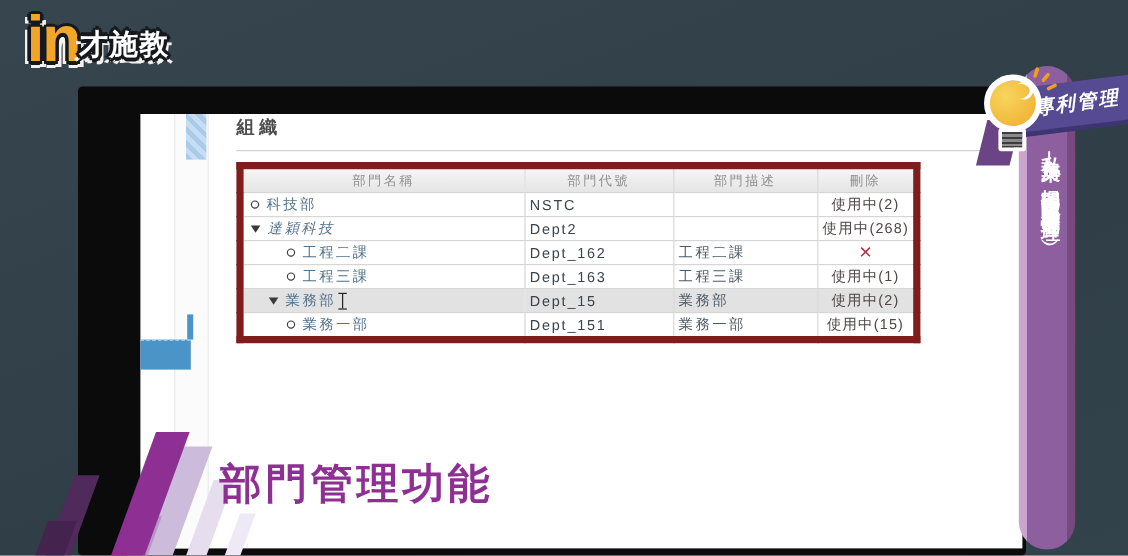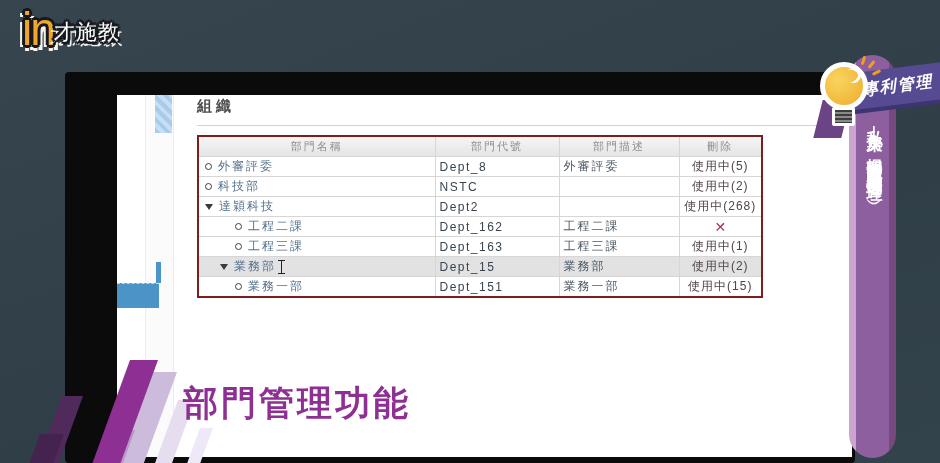--- a/index.html
+++ b/index.html
@@ -2,25 +2,25 @@
 <html><head>
 <meta charset="utf-8">
 <style>
   html,body{margin:0;padding:0;}
   body{width:940px;height:463px;font-family:"Liberation Sans","DejaVu Sans",sans-serif;}
   .stage{position:relative;width:940px;height:463px;overflow:hidden;
          background:linear-gradient(160deg,#36454e 0%,#2f3e47 60%,#33434b 100%);}
 
   
   .logo{position:absolute;left:22px;top:2px;z-index:40;white-space:nowrap;}
-  .logo-in{font-size:46px;font-weight:400;letter-spacing:-2px;color:#f0a62a;
+  .logo-in{font-size:54px;font-weight:700;letter-spacing:-2px;color:#f0a62a;
     text-shadow:-3px 0 0 #15181c,3px 0 0 #15181c,0 -3px 0 #15181c,0 3px 0 #15181c,
                 -2px -2px 0 #15181c,2px 2px 0 #15181c,-2px 2px 0 #15181c,2px -2px 0 #15181c,
                 -5px 2px 0 #f4f2ee,5px 5px 0 #f4f2ee,0 6px 0 #f4f2ee;}
-  .logo-rest{font-size:21px;font-weight:400;color:#ffffff;letter-spacing:1px;vertical-align:6px;
+  .logo-rest{font-size:24px;font-weight:700;color:#ffffff;letter-spacing:1px;vertical-align:6px;
     text-shadow:-3px 0 0 #15181c,3px 0 0 #15181c,0 -3px 0 #15181c,0 3px 0 #15181c,
                 -2px -2px 0 #15181c,2px 2px 0 #15181c,-2px 2px 0 #15181c,2px -2px 0 #15181c,
                 -4px 4px 0 #f4f2ee,4px 5px 0 #f4f2ee;}
 
   
   .screen{position:absolute;left:65px;top:72px;width:790px;height:391px;background:#0b0b0c;border-radius:4px;z-index:1;}
   .page{position:absolute;left:117px;top:95px;width:735px;height:362px;background:#ffffff;z-index:2;}
 
   .side-strip{position:absolute;left:28px;top:0;width:27px;height:362px;background:#fbfbfb;
               border-left:1px solid #ececec;border-right:1px solid #ececec;}
@@ -28,21 +28,21 @@
             background:repeating-linear-gradient(45deg,#a9cbea 0 4px,#c6ddf3 4px 8px);}
   .frag-bar{position:absolute;left:39px;top:167px;width:5px;height:21px;background:#4a94c8;}
   .frag-block{position:absolute;left:0;top:188px;width:42px;height:24px;background:#4a94c8;border-top:1px dashed #bcd7ec;}
 
   .page-title{position:absolute;left:80px;top:2px;margin:0;font-size:15px;font-weight:bold;
               color:#4c4c4c;letter-spacing:4px;}
   .rule{position:absolute;left:80px;top:30px;width:653px;border:none;border-top:1px solid #d2d2d2;margin:0;}
 
   
   .dept-table{position:absolute;left:80px;top:40px;width:512px;border-collapse:collapse;table-layout:fixed;
-              border:2px solid #7f1d1d;}
+              border:6px solid #7f1d1d;}
   .dept-table th,.dept-table td{border:1px solid #d6d6d6;height:19px;padding:0 4px;
               white-space:nowrap;overflow:hidden;}
   .dept-table th{background:linear-gradient(#f5f5f5,#e5e5e5);color:#8f8f8f;font-weight:normal;
               font-size:11px;letter-spacing:2px;}
   .dept-table td{font-size:12px;}
   .col-name{width:237px;} .col-code{width:124px;} .col-desc{width:120px;} .col-del{width:83px;}
   tr.hl td{background:#e2e2e2;}
   .c-name{letter-spacing:2px;}
   .name-link{color:#53718c;}
   .c-code{letter-spacing:1.5px;color:#39444f;}
@@ -132,33 +132,27 @@
       <thead>
           <tr id="thead-row">
             <th>部門名稱</th>
             <th>部門代號</th>
             <th>部門描述</th>
             <th>刪除</th>
           </tr>
         </thead>
       <tbody id="tbody">
           <tr>
-            <td class="c-name" style="padding-left: 6px;"><span class="tree-ic leaf"></span><span class="name-link">外審評委</span></td>
-            <td class="c-code">Dept_8</td>
-            <td class="c-desc">外審評委</td>
-            <td class="c-status"><span>使用中(5)</span></td>
-          </tr>
-          <tr>
             <td class="c-name" style="padding-left: 6px;"><span class="tree-ic leaf"></span><span class="name-link">科技部</span></td>
             <td class="c-code">NSTC</td>
             <td class="c-desc"></td>
             <td class="c-status"><span>使用中(2)</span></td>
           </tr>
           <tr>
-            <td class="c-name" style="padding-left: 6px;"><span class="tree-ic expanded"></span><span class="name-link">達穎科技</span></td>
+            <td class="c-name" style="padding-left: 6px; font-style: italic;"><span class="tree-ic expanded"></span><span class="name-link">達穎科技</span></td>
             <td class="c-code">Dept2</td>
             <td class="c-desc"></td>
             <td class="c-status"><span>使用中(268)</span></td>
           </tr>
           <tr>
             <td class="c-name" style="padding-left: 36px;"><span class="tree-ic leaf"></span><span class="name-link">工程二課</span></td>
             <td class="c-code">Dept_162</td>
             <td class="c-desc">工程二課</td>
             <td class="c-status"><span class="x-mark">✕</span></td>
           </tr>

